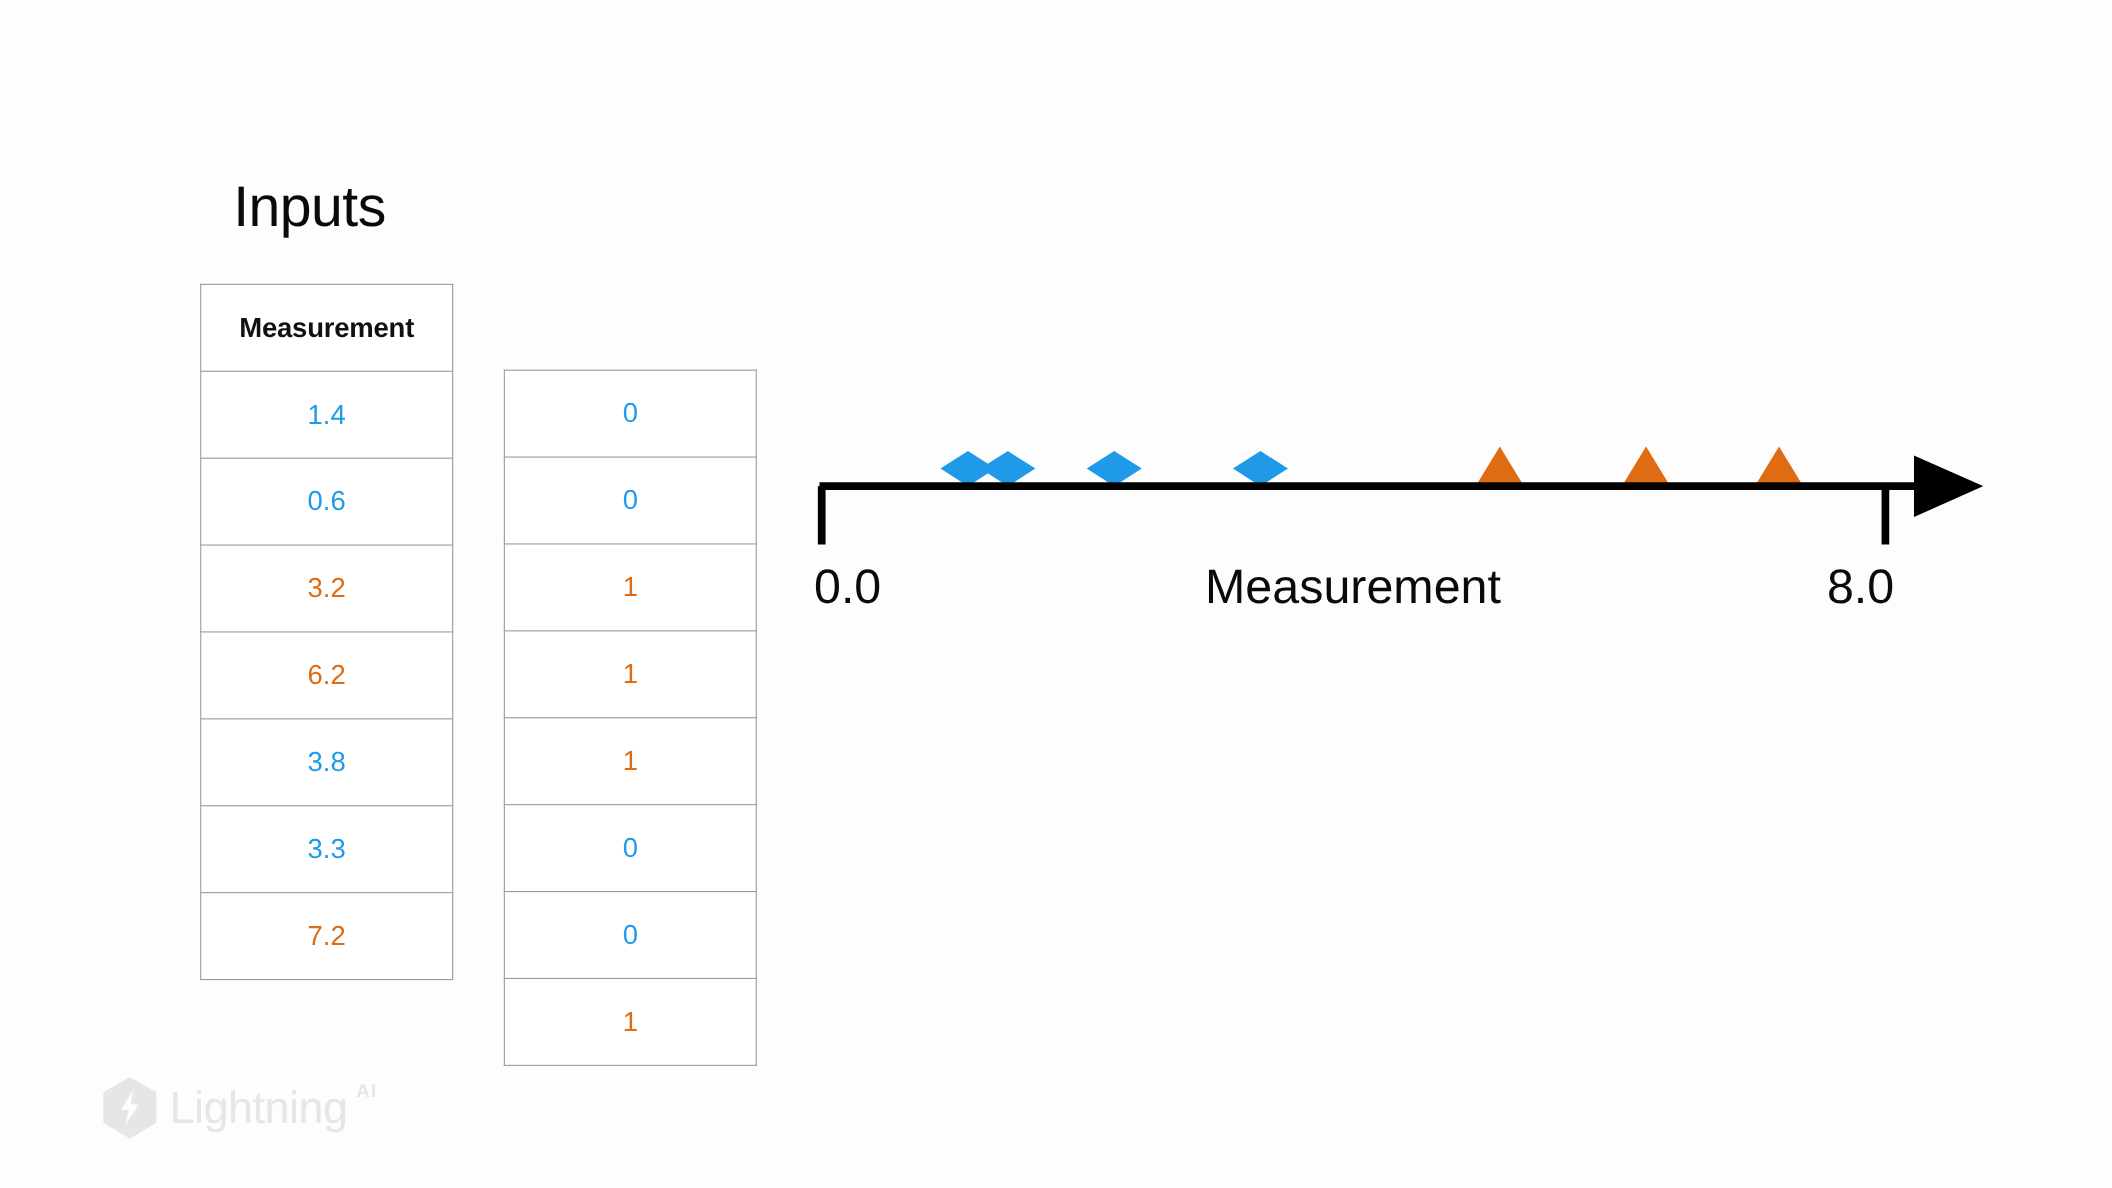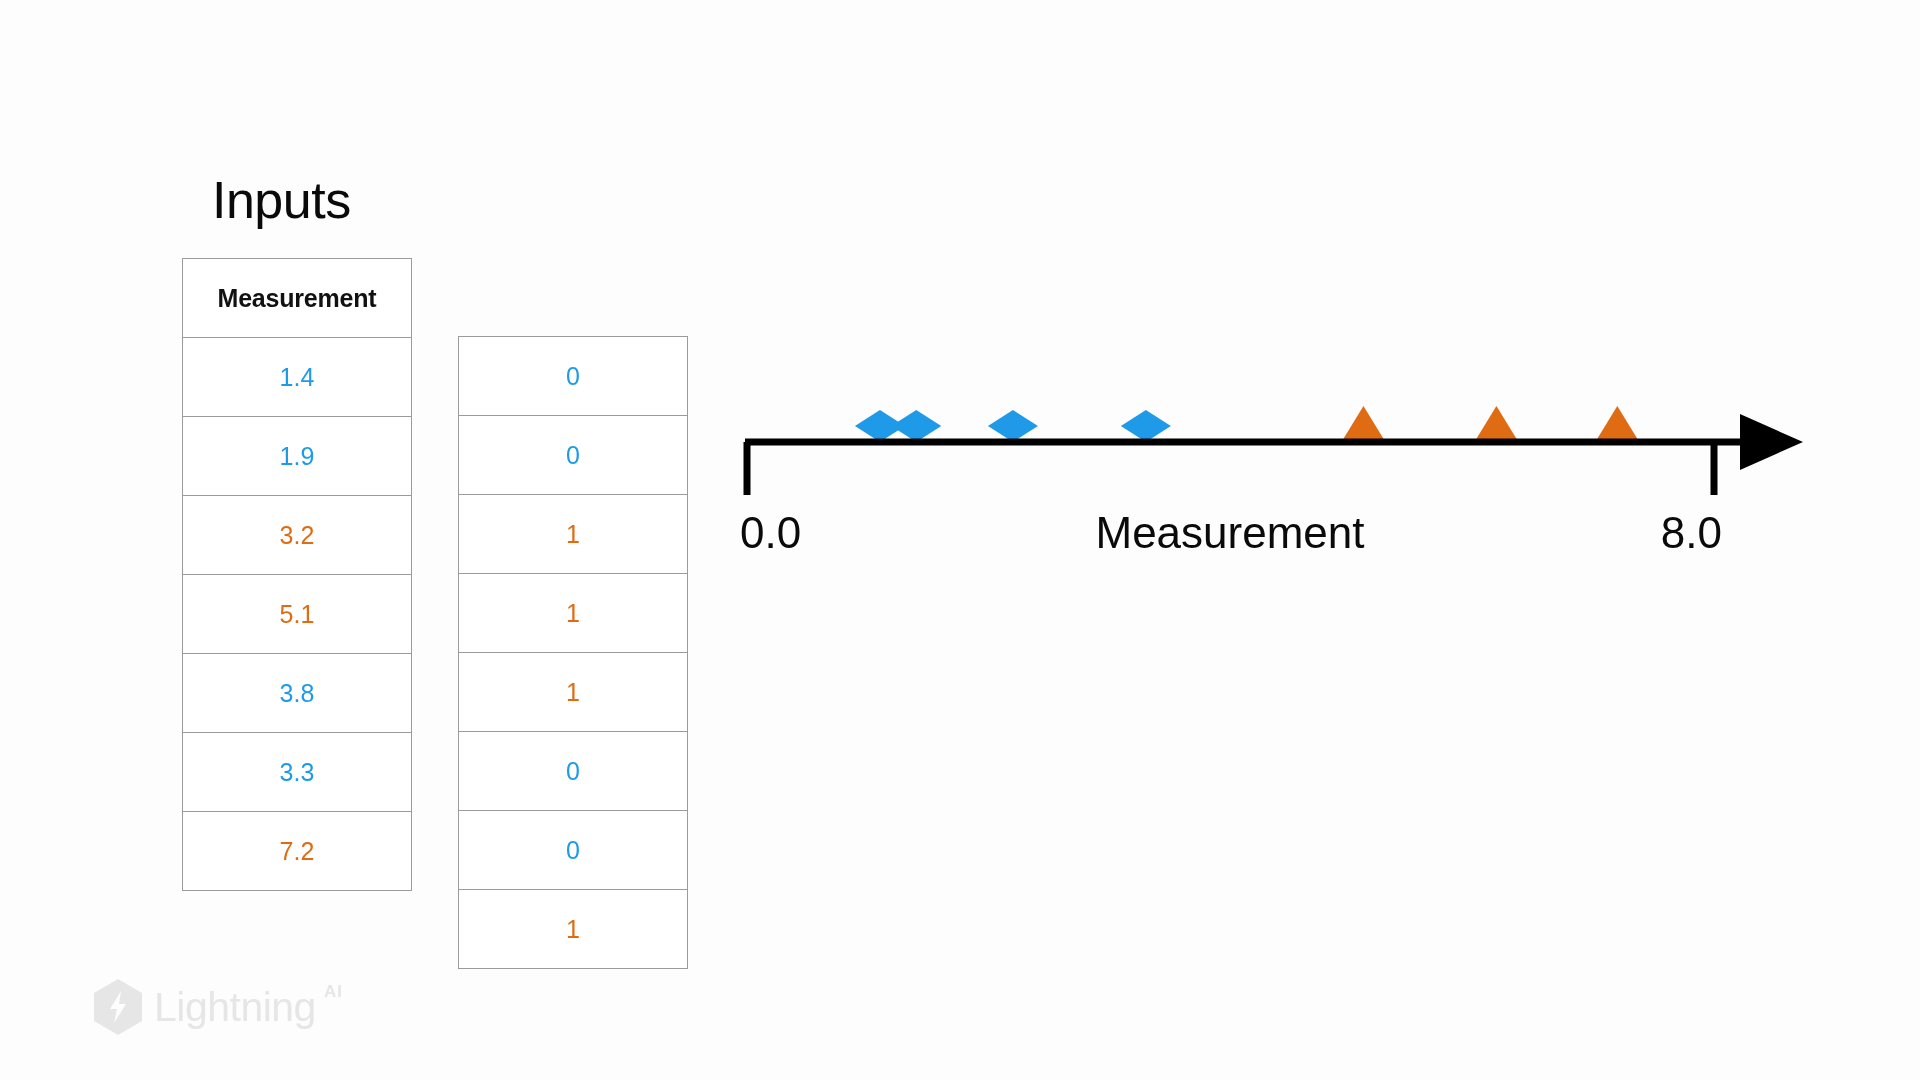--- a/index.html
+++ b/index.html
@@ -24,21 +24,21 @@
 
   
   .col-title {
     position: absolute;
     font-size: 52px;
     font-weight: 400;
     color: #0a0a0a;
     letter-spacing: -0.5px;
     white-space: nowrap;
   }
-  #inputs-title { left: 212px; top: 158px; margin-top: 12px; }
+  #inputs-title { left: 212px; top: 158px; }
   #labels-title { left: 487px; top: 158px; }
 
   
   .data-table {
     position: absolute;
     border-collapse: collapse;
     background: #ffffff;
     table-layout: fixed;
   }
   .data-table td, .data-table th {
@@ -112,27 +112,27 @@
     <thead>
       <tr>
         <th>Measurement</th>
       </tr>
     </thead>
     <tbody id="inputs-body">
         <tr>
           <td class="cls-0">1.4</td>
         </tr>
         <tr>
-          <td class="cls-0">1.9</td>
+          <td class="cls-0">0.6</td>
         </tr>
         <tr>
           <td class="cls-1">3.2</td>
         </tr>
         <tr>
-          <td class="cls-1">5.1</td>
+          <td class="cls-1">6.2</td>
         </tr>
         <tr>
           <td class="cls-0">3.8</td>
         </tr>
         <tr>
           <td class="cls-0">3.3</td>
         </tr>
         <tr>
           <td class="cls-1">7.2</td>
         </tr>

